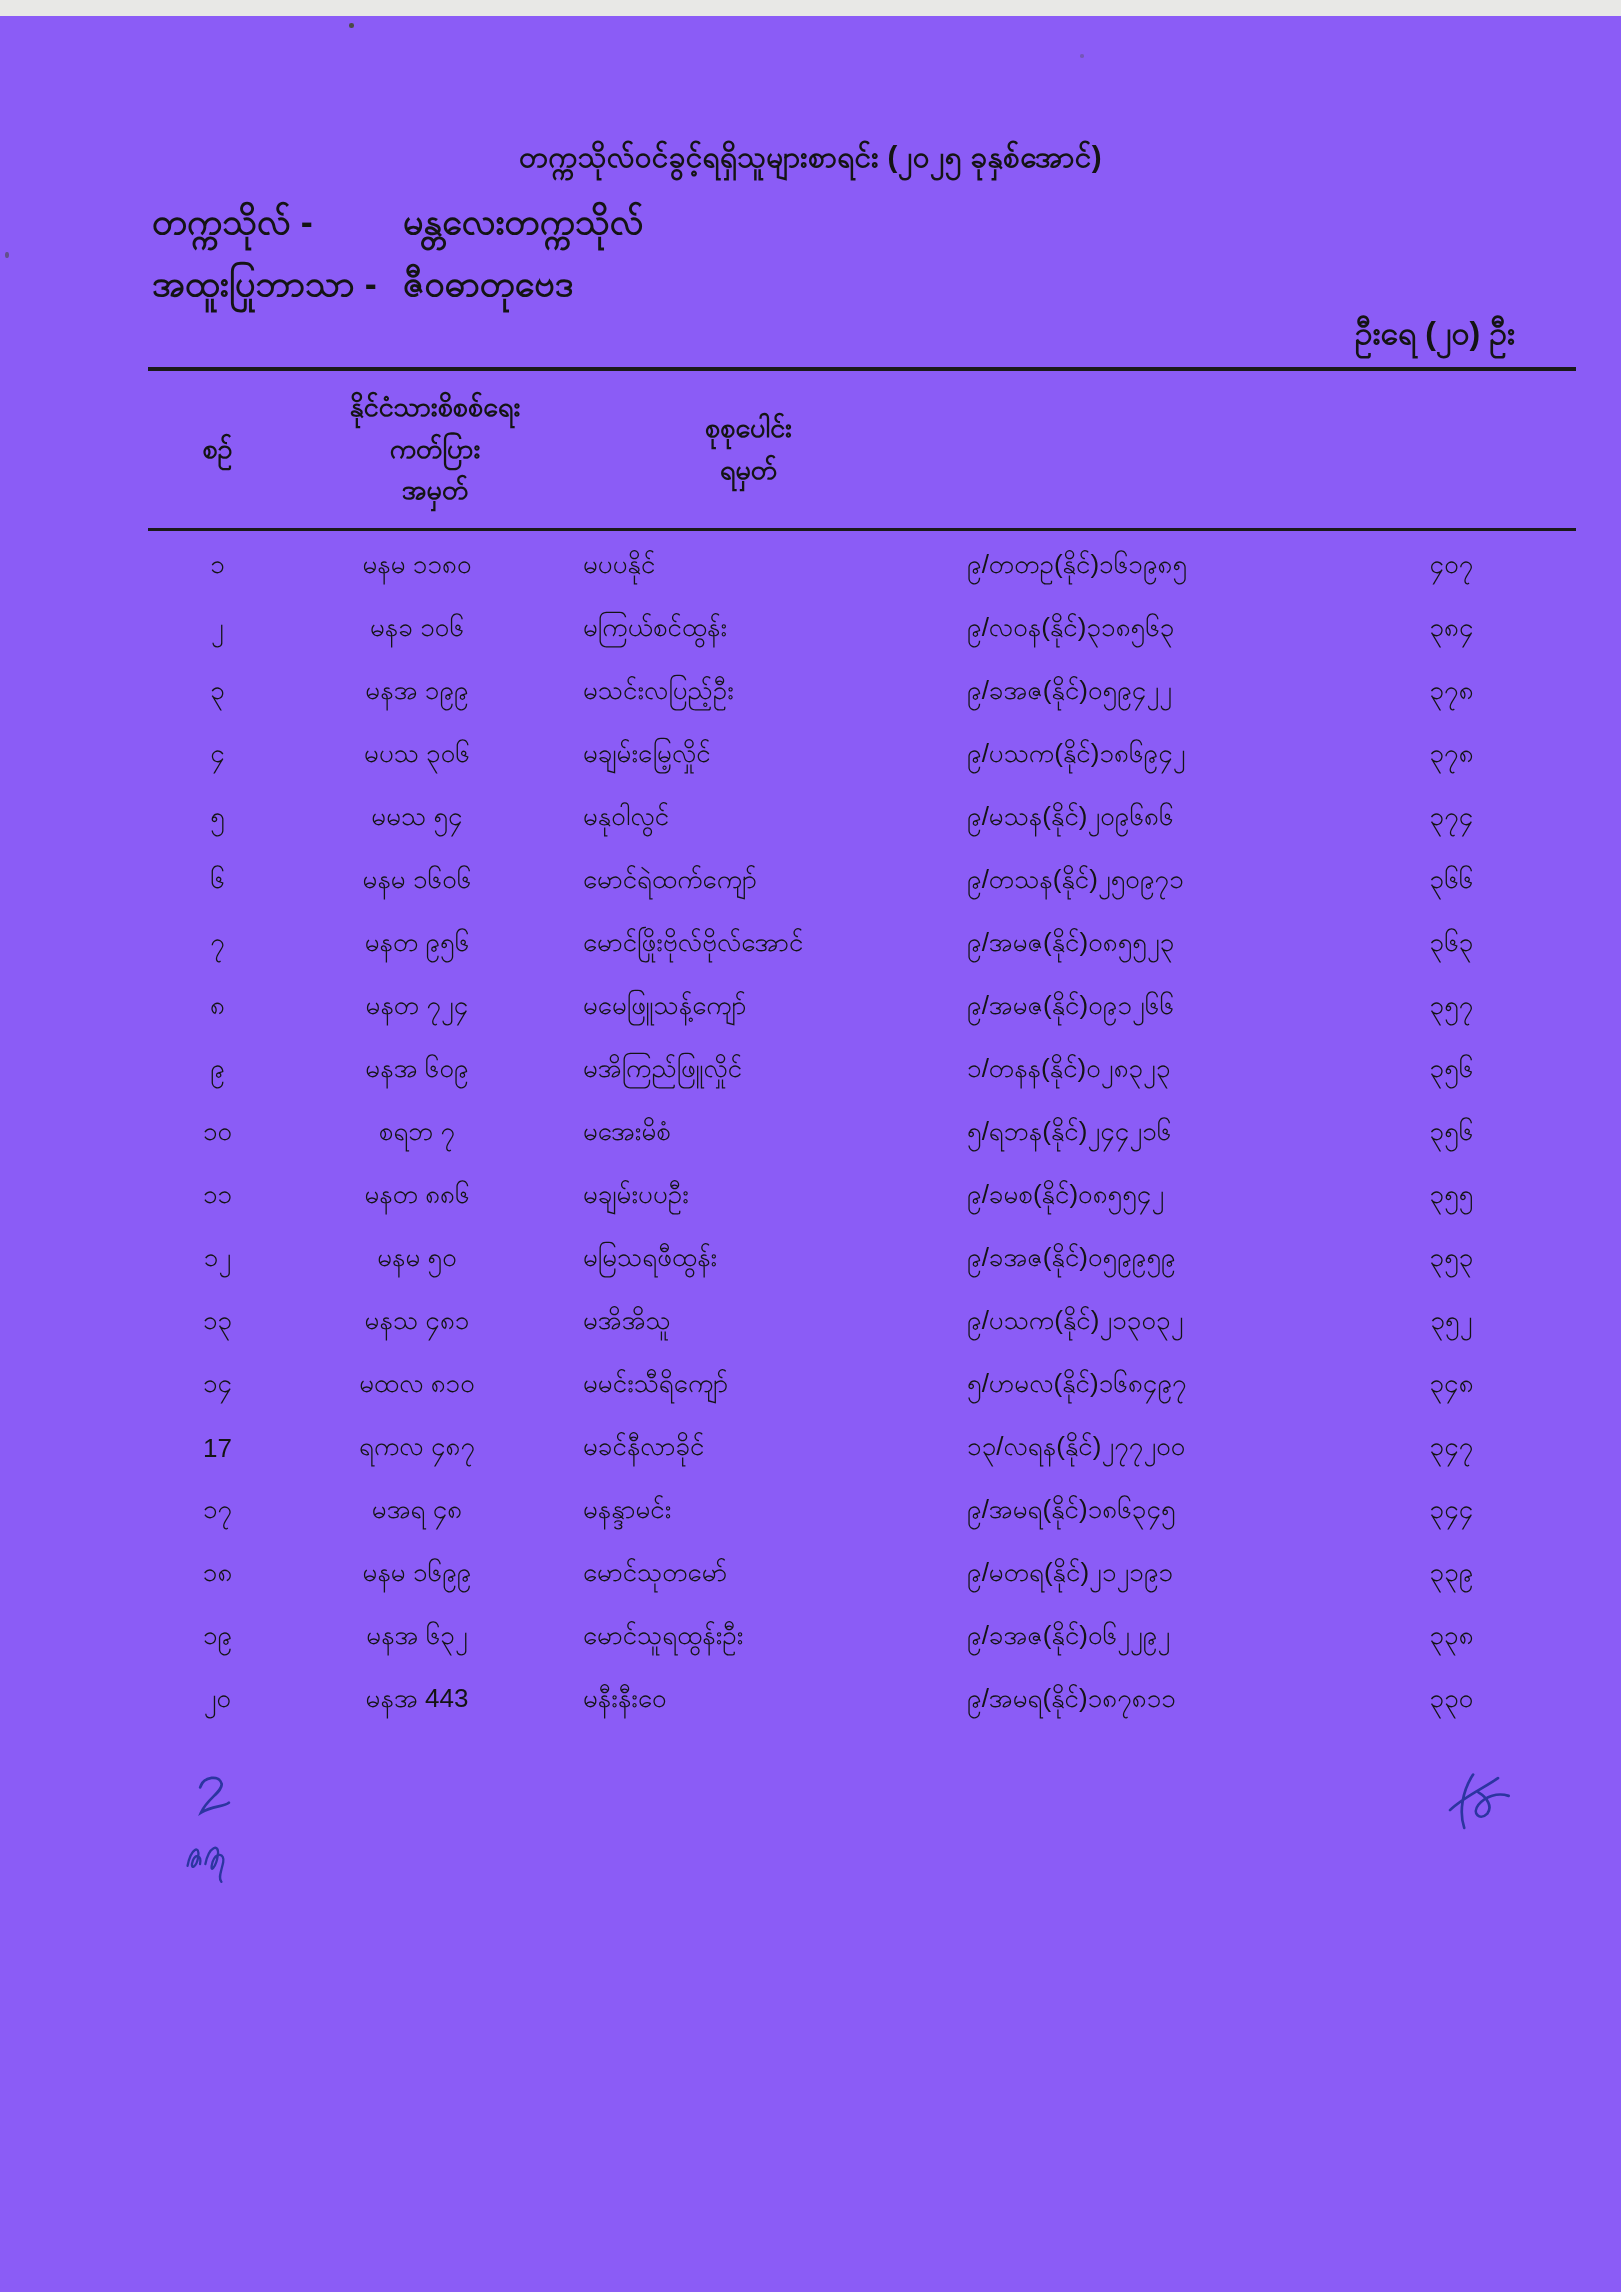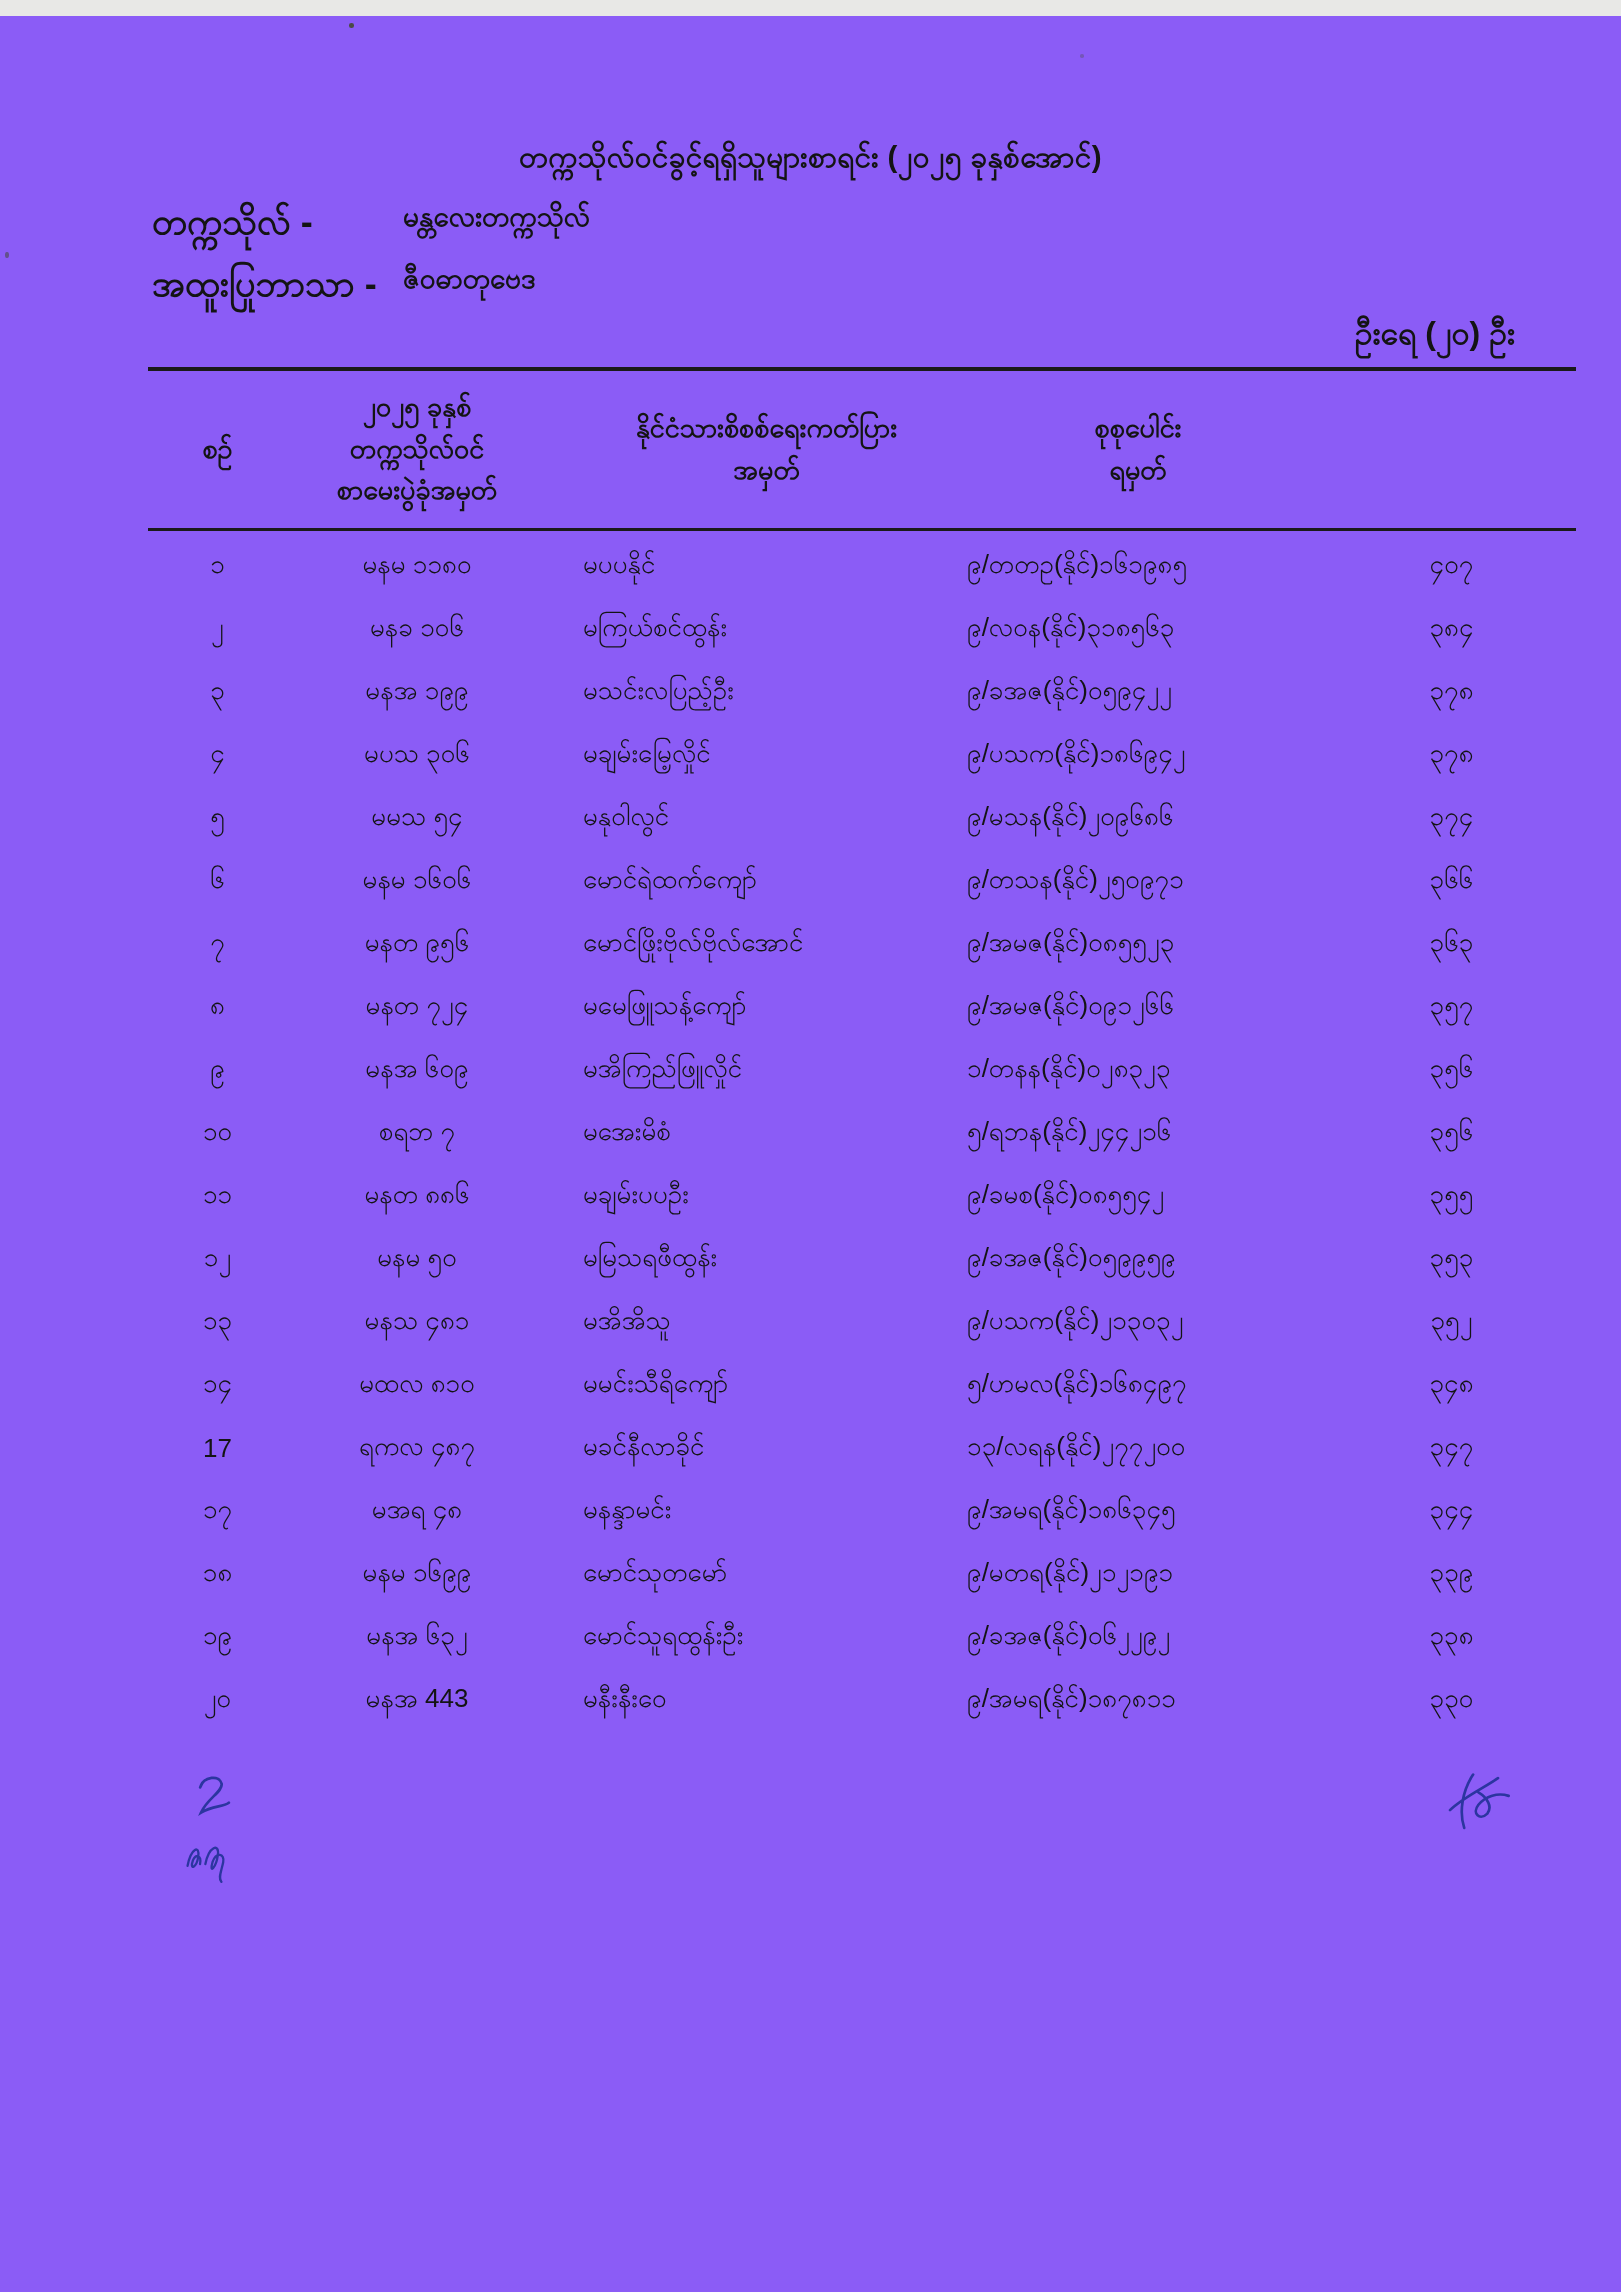--- a/index.html
+++ b/index.html
@@ -10,21 +10,21 @@
     background:#8b5cf6;
     font-family:Liberation Sans, sans-serif;
     color:#141414;
     overflow:hidden;
   }
   .title{
     position:absolute;left:0;top:122px;width:100%;
     text-align:center;font-size:29.6px;font-weight:700;letter-spacing:0.4px;
   }
   .meta-label{position:absolute;left:152px;font-size:36px;font-weight:700;}
-  .meta-value{position:absolute;left:403px;font-size:28px;font-weight:700;}
+  .meta-value{position:absolute;left:403px;font-size:36px;font-weight:700;}
   .meta-line1{top:182px;}
   .meta-line2{top:244px;}
   .count-note{
     position:absolute;right:106px;top:296px;
     font-size:32px;font-weight:700;
   }
   .thead{
     position:absolute;left:148px;top:351px;width:1428px;height:164px;
     border-top:4.5px solid #1a1a1a;border-bottom:3.6px solid #1a1a1a;
     display:grid;grid-template-columns:139px 260px 403px 376px 251px;
@@ -60,25 +60,20 @@
   <div class="meta-label meta-line1">တက္ကသိုလ် -</div>
   <div class="meta-value meta-line1">မန္တလေးတက္ကသိုလ်</div>
 
   <div class="meta-label meta-line2">အထူးပြုဘာသာ -</div>
   <div class="meta-value meta-line2">ဇီဝဓာတုဗေဒ</div>
 
   <div class="count-note">ဦးရေ (၂၀) ဦး</div>
 
   <div class="thead">
     <div class="th h-serial">စဉ်</div>
-    <div class="th h-roll">
-      <div>၂၀၂၅ ခုနှစ်</div>
-      <div>တက္ကသိုလ်ဝင်</div>
-      <div>စာမေးပွဲခုံအမှတ်</div>
-    </div>
     <div class="th h-nrc">
       <div>နိုင်ငံသားစိစစ်ရေးကတ်ပြား</div>
       <div>အမှတ်</div>
     </div>
     <div class="th h-total">
       <div>စုစုပေါင်း</div>
       <div>ရမှတ်</div>
     </div>
   </div>
 

